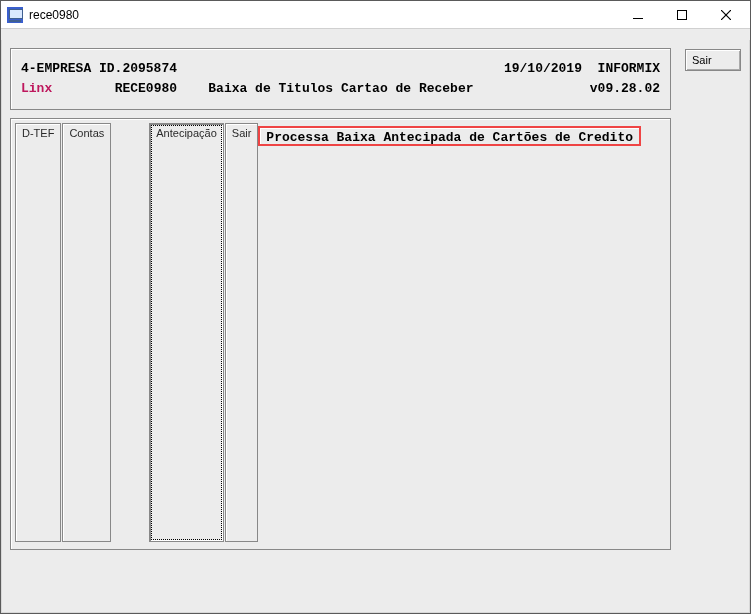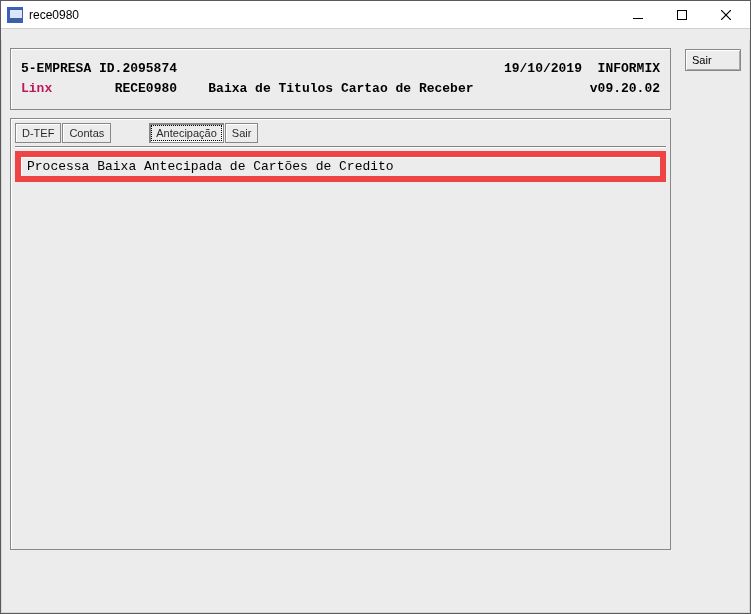--- a/index.html
+++ b/index.html
@@ -118,21 +118,21 @@
   }
   .hdr-row .fill { flex: 1; }
   .blue { color: #be185d; }
 
   .menu-panel {
     border: 1px solid #888;
     background: #ececec;
     box-shadow: inset 1px 1px 0 #fff;
     padding: 4px;
     display: flex;
-    flex-direction: column;
+    flex-direction: row;
     flex: 1;
     min-height: 0;
   }
 
   .menubar {
     display: flex;
     gap: 1px;
     margin-bottom: 3px;
   }
   .menu-item {
@@ -156,29 +156,29 @@
     height: 1px;
     background: #808080;
   }
   .divider-light {
     height: 1px;
     background: #fff;
   }
 
   .status-line {
     margin-top: 3px;
-    border: 6px solid #ef4444;
+    border: 2px solid #ef4444;
     box-shadow: inset 1px 1px 0 #fff;
     background: #ececec;
     font-family: "Courier New", monospace;
     font-size: 13px;
-    font-weight: normal;
+    font-weight: bold;
     color: #000;
     padding: 2px 6px;
-    height: 31px;
+    height: 20px;
     line-height: 16px;
   }
 
   .content-fill {
     flex: 1;
   }
 
   .bottom-spacer {
     height: 52px;
   }
@@ -211,35 +211,35 @@
       </button>
     </div>
   </div>
 
   <div class="client">
 
     <div class="main-area">
 
       <div class="header-panel">
         <div class="hdr-row">
-          <span>5-EMPRESA ID.2095874</span>
+          <span>4-EMPRESA ID.2095874</span>
           <span>    </span>
           <span class="fill"></span>
           <span>19/10/2019</span>
           <span>  </span>
           <span>INFORMIX</span>
         </div>
         <div class="hdr-row">
           <span class="blue">Linx</span>
           <span>        </span>
           <span>RECE0980</span>
           <span>    </span>
           <span>Baixa de Titulos Cartao de Receber</span>
           <span class="fill"></span>
-          <span>v09.20.02</span>
+          <span>v09.28.02</span>
         </div>
       </div>
 
       <div class="menu-panel">
         <div class="menubar">
           <div class="menu-item">D-TEF</div>
           <div class="menu-item">Contas</div>
           <div class="menu-item active">Antecipação</div>
           <div class="menu-item">Sair</div>
         </div>

